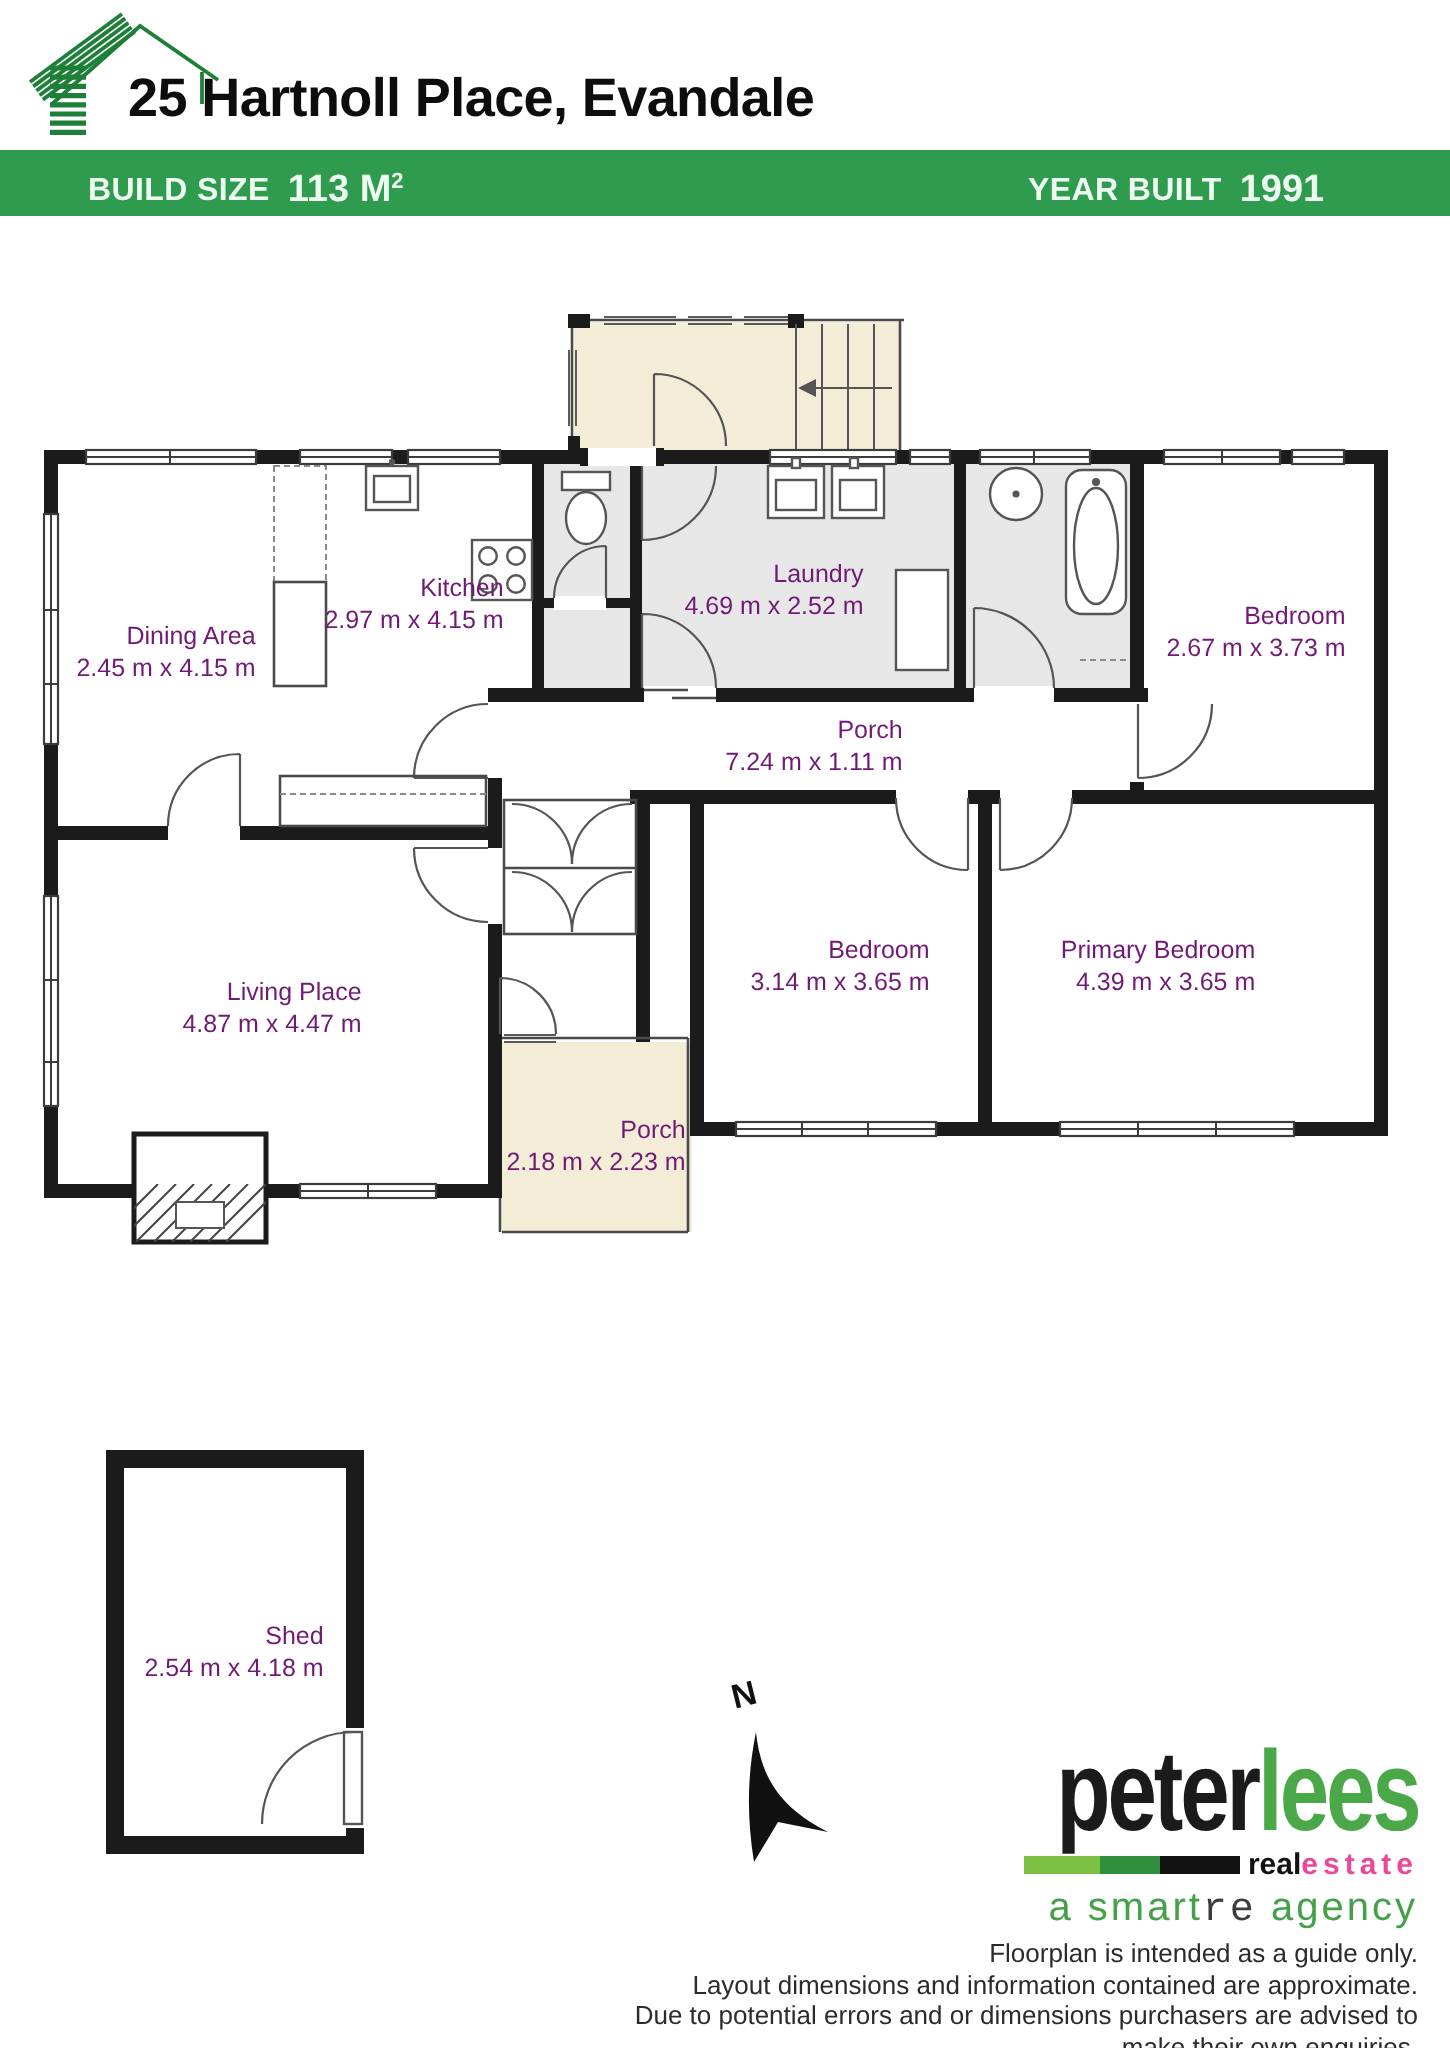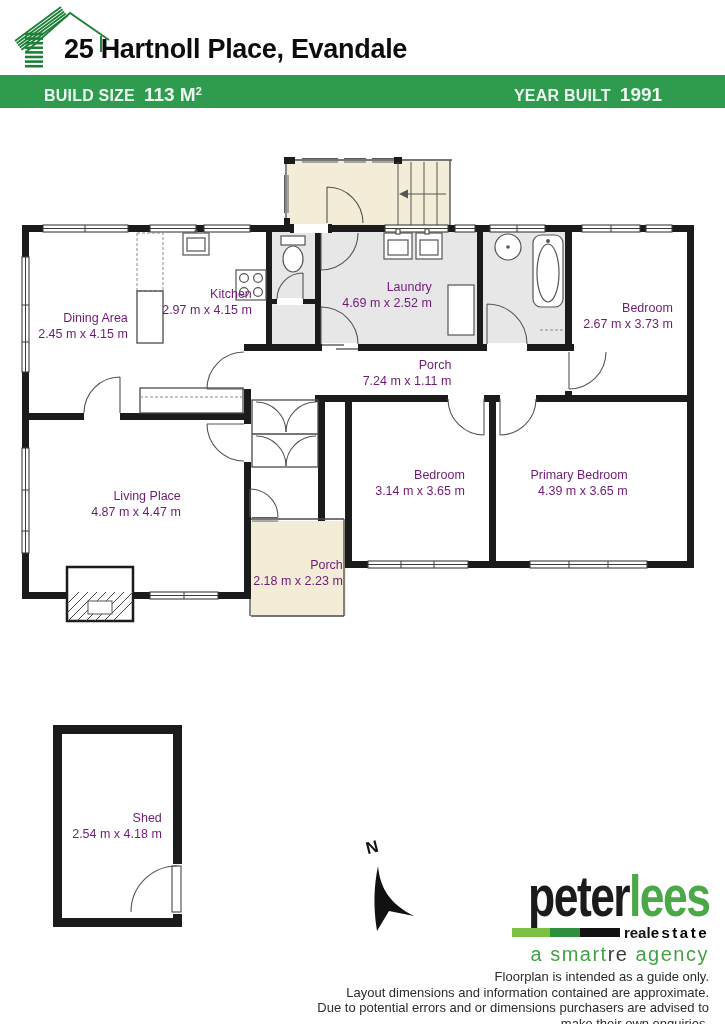--- a/index.html
+++ b/index.html
@@ -34,23 +34,23 @@
   .logo-word{display:inline-block;font-size:57px;font-weight:700;letter-spacing:-2px;
              line-height:0.95;transform:scaleX(0.78);transform-origin:100% 50%;}
   .lw-black{color:#1b1b1b;}
   .lw-green{color:#4aa848;}
   .logo-sub{display:flex;justify-content:flex-end;align-items:center;margin-top:1px;}
   .bar{display:inline-block;height:9px;}
   .bar1{width:38px;background:#7cc143;}
   .bar2{width:30px;background:#2f8f3c;}
   .bar3{width:40px;background:#121212;margin-right:4px;}
   .sub-real{font-size:15px;font-weight:800;color:#121212;}
-  .sub-estate{font-size:15px;font-weight:700;color:#000000;letter-spacing:2.5px;}
+  .sub-estate{font-size:15px;font-weight:700;color:#ec4899;letter-spacing:2.5px;}
   .logo-tag{font-size:20px;letter-spacing:1.5px;color:#45a147;font-weight:500;margin-top:2px;}
-  .tag-d{color:#3c3c3c;}
+  .tag-d{color:#3c3c3c;font-family:Liberation Mono, monospace;}
   .disclaimer{position:absolute;right:16px;top:969px;text-align:right;font-size:13px;
               line-height:15.5px;color:#2b2b2b;font-weight:500;z-index:2;}
 </style>
 </head>
 <body>
 
 <div class="page">
 
   <svg class="hdr-icon" width="100" height="70" viewBox="0 0 100 70">
     <g stroke="#1e8038" stroke-width="2.6">

